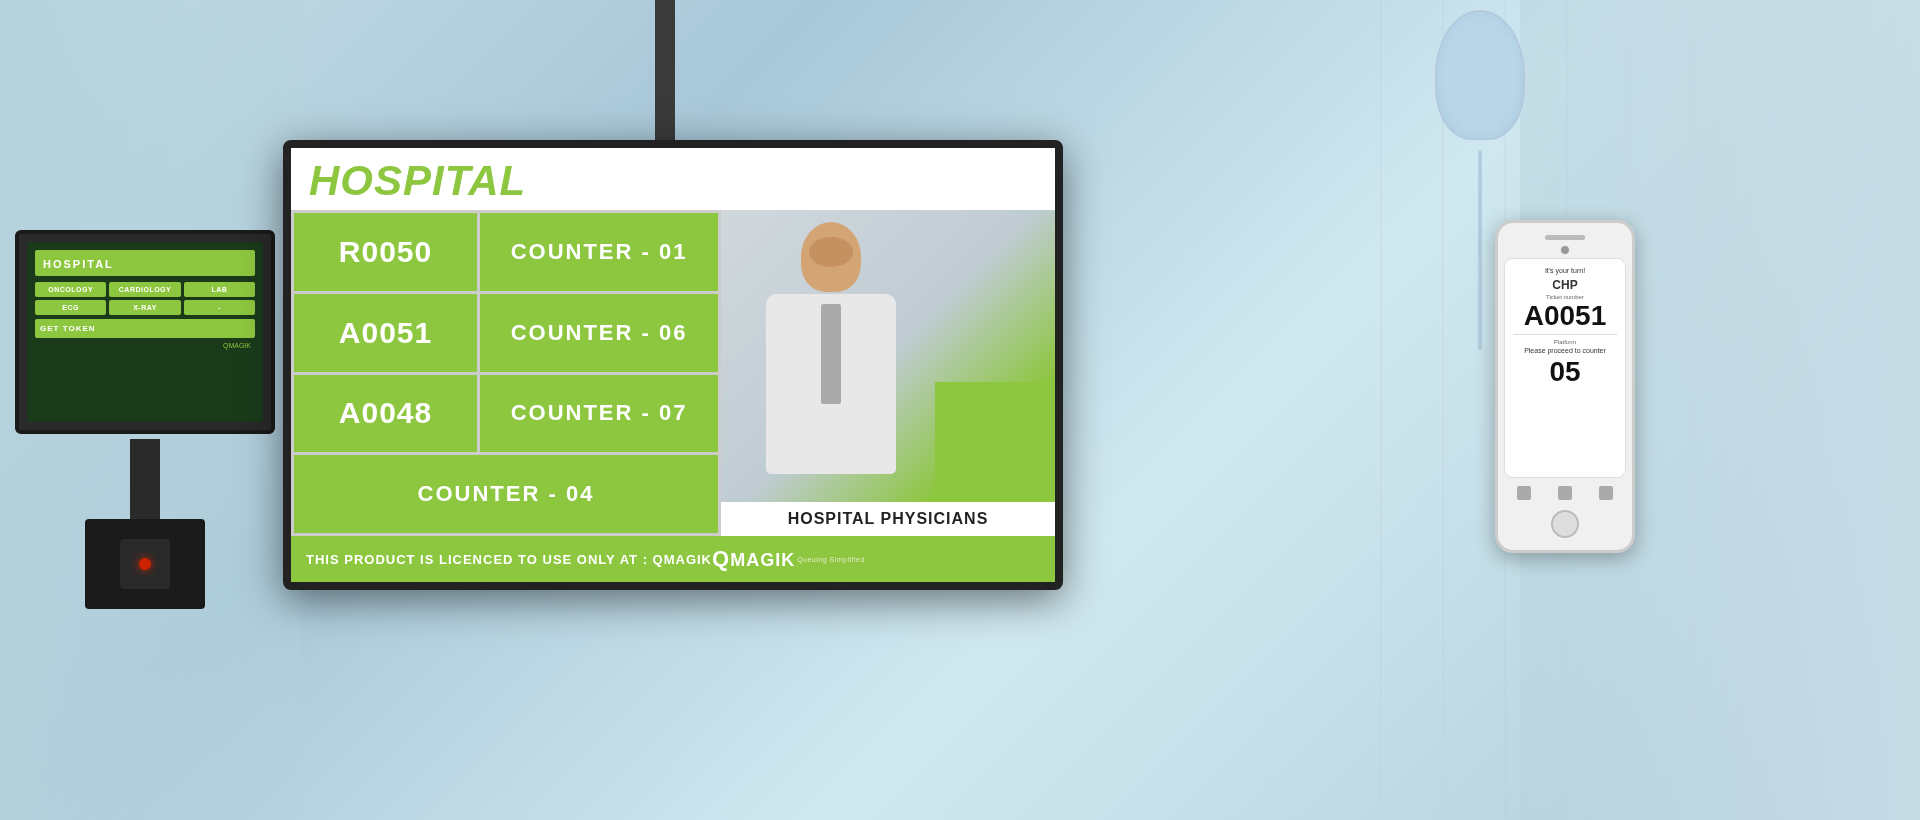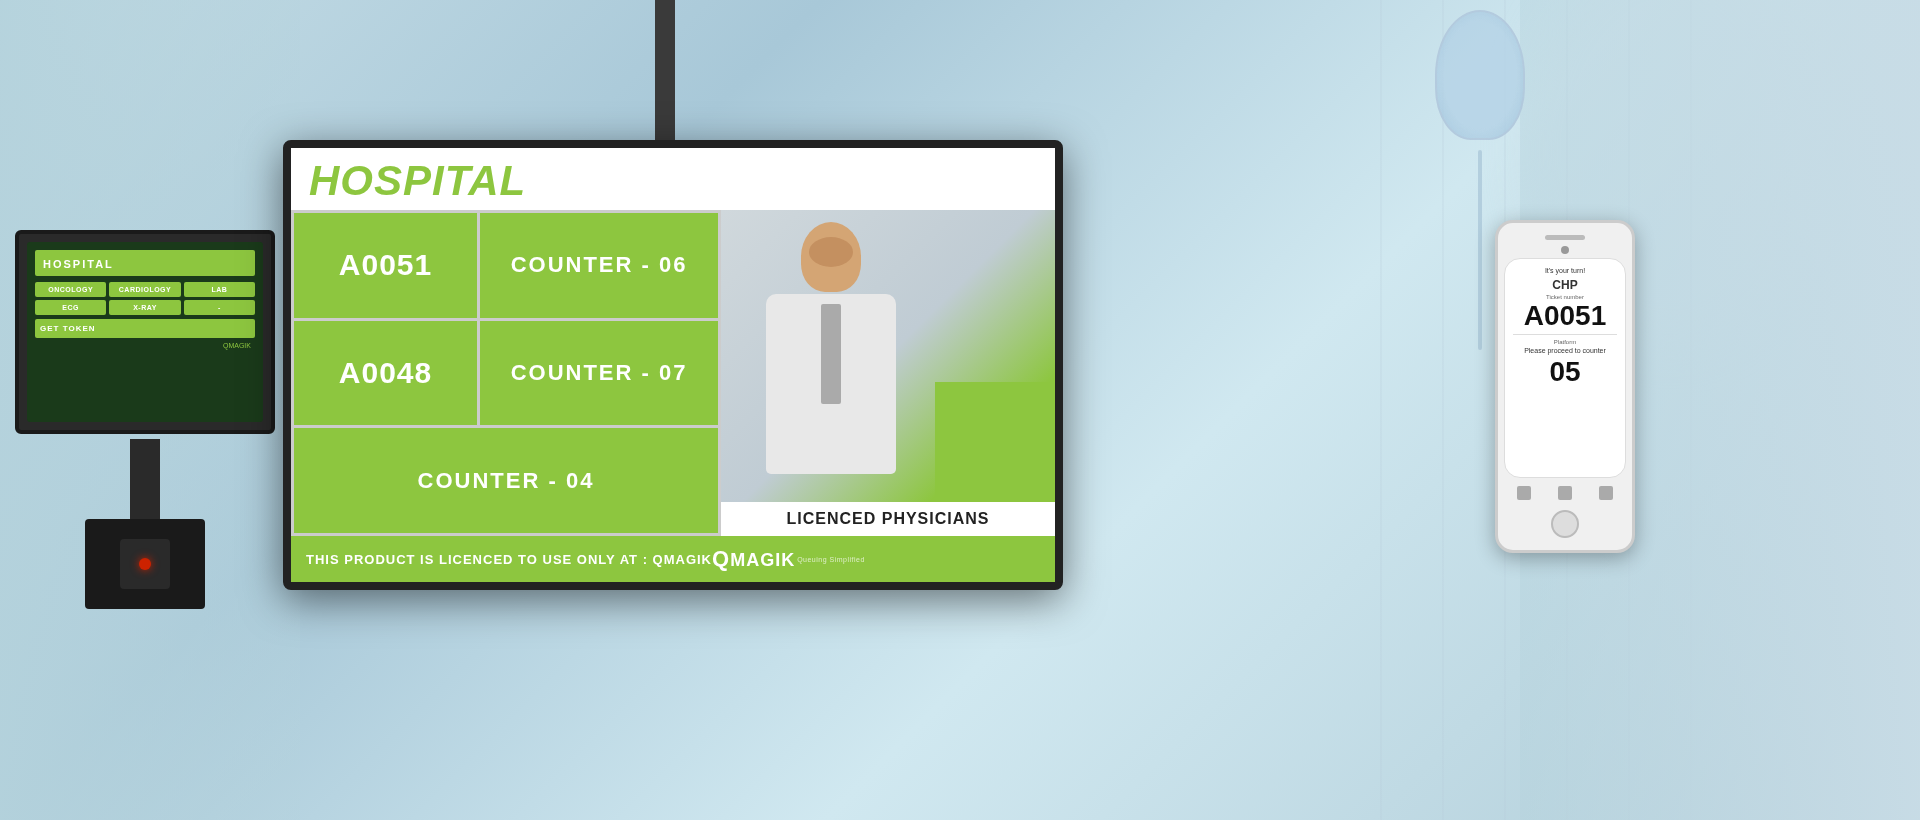--- a/index.html
+++ b/index.html
@@ -418,21 +418,21 @@
     .phone-camera {
       width: 8px;
       height: 8px;
       background: #999;
       border-radius: 50%;
       margin: 0 auto 4px;
     }
 
     .phone-screen {
       background: white;
-      border-radius: 16px;
+      border-radius: 9px;
       padding: 8px;
       min-height: 220px;
       border: 1px solid #ddd;
     }
 
     .phone-turn-text {
       font-size: 7px;
       text-align: center;
       color: #333;
       margin-bottom: 4px;
@@ -595,20 +595,28 @@
   <div class="tv-inner">
 
     <div class="tv-header">
       <div class="tv-title">HOSPITAL</div>
     </div>
 
     <div class="tv-content">
 
       <div class="counters-panel">
 
+        <div class="counter-row">
+          <div class="counter-ticket">
+            <span>R0050</span>
+          </div>
+          <div class="counter-name">
+            <span>COUNTER - 01</span>
+          </div>
+        </div>
 
         <div class="counter-row">
           <div class="counter-ticket">
             <span>A0051</span>
           </div>
           <div class="counter-name">
             <span>COUNTER - 06</span>
           </div>
         </div>
 
@@ -632,21 +640,21 @@
       <div class="image-panel">
         <div class="doctor-image-area">
 
           <div class="doctor-figure">
             <div class="doc-head"></div>
             <div class="doc-body"></div>
           </div>
           <div class="green-square"></div>
         </div>
         <div class="physician-label">
-          <span>LICENCED PHYSICIANS</span>
+          <span>HOSPITAL PHYSICIANS</span>
         </div>
       </div>
     </div>
 
     <div class="tv-footer">
       <span class="footer-text">THIS PRODUCT IS LICENCED TO USE ONLY AT :  QMAGIK</span>
       <div class="footer-logo">
         <div class="qmagik-logo">
           <span class="q-letter">Q</span>
           <span class="magik-text">MAGIK</span>

